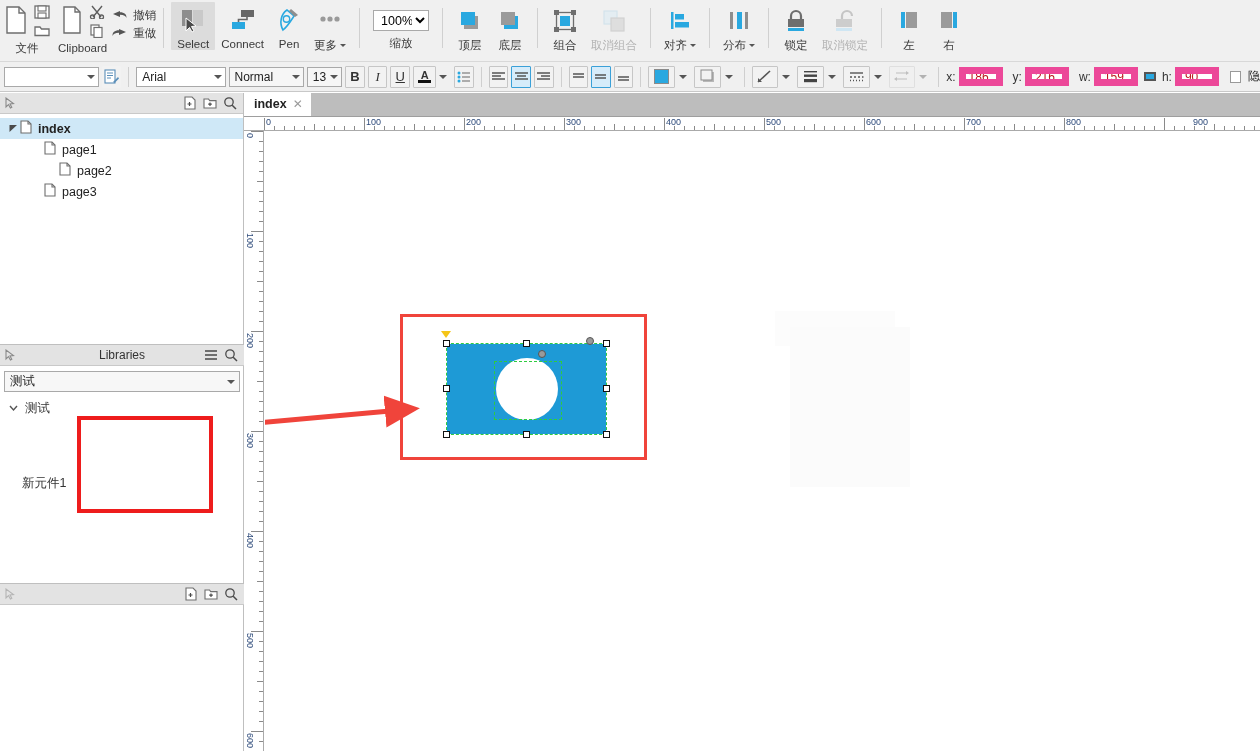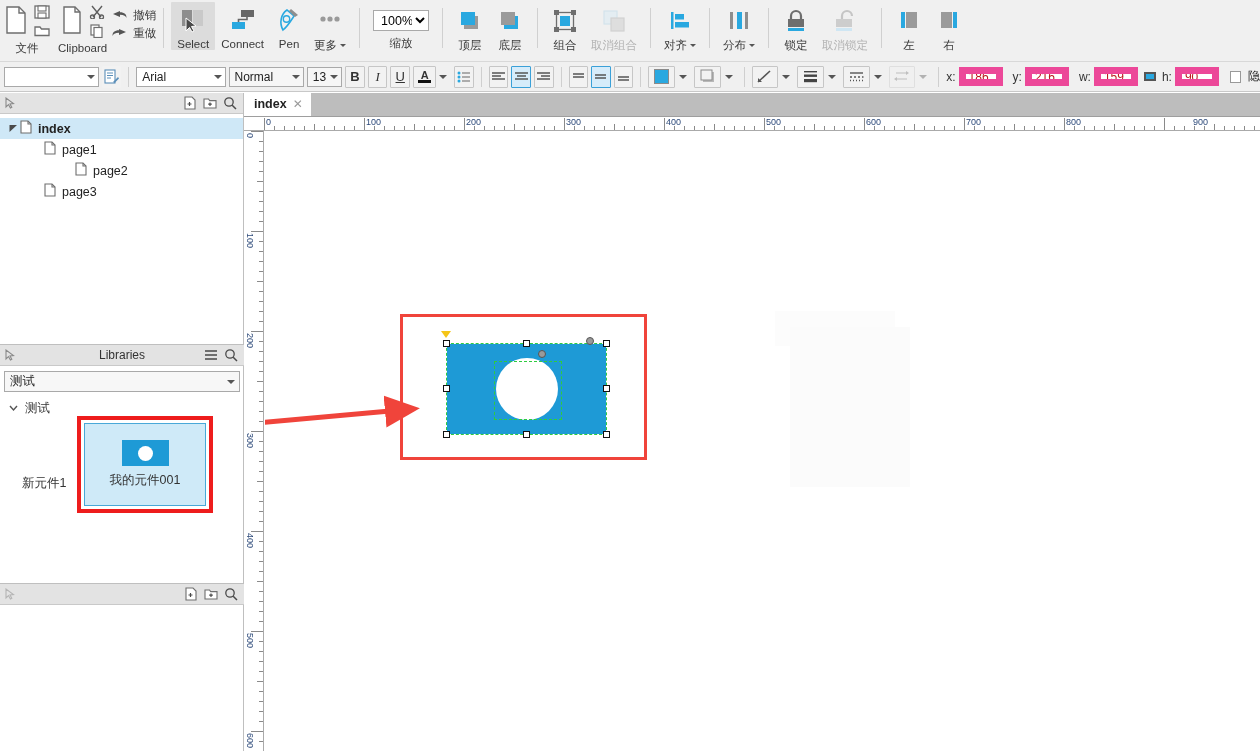--- a/index.html
+++ b/index.html
@@ -621,21 +621,21 @@
           <span style="font-weight: bold;">index</span>
         </div>
         <div class="tree-row" style="padding-left: 30px;">
           <span class="tri"></span>
           <span class="pg-ico"><svg width="12" height="14" viewBox="0 0 12 14">
               <path d="M1 1 h7 l3 3 v9 h-10 z" fill="#fff" stroke="#6e6e6e" stroke-width="1.1"></path>
               <path d="M8 1 v3 h3" fill="none" stroke="#6e6e6e" stroke-width="1.1"></path>
             </svg></span>
           <span>page1</span>
         </div>
-        <div class="tree-row" style="padding-left: 45px; margin-left: 16px;">
+        <div class="tree-row" style="padding-left: 45px;">
           <span class="tri"></span>
           <span class="pg-ico"><svg width="12" height="14" viewBox="0 0 12 14">
               <path d="M1 1 h7 l3 3 v9 h-10 z" fill="#fff" stroke="#6e6e6e" stroke-width="1.1"></path>
               <path d="M8 1 v3 h3" fill="none" stroke="#6e6e6e" stroke-width="1.1"></path>
             </svg></span>
           <span>page2</span>
         </div>
         <div class="tree-row" style="padding-left: 30px;">
           <span class="tri"></span>
           <span class="pg-ico"><svg width="12" height="14" viewBox="0 0 12 14">
@@ -679,26 +679,20 @@
       <span>
         <svg width="11" height="11" viewBox="0 0 11 11">
             <path d="M2 4 L5.5 8 L9 4" fill="none" stroke="#555" stroke-width="1.4"></path>
           </svg>
       </span>
       <span>测试</span>
     </div>
 
     <div class="lib-body">
       <span class="wname">新元件1</span>
-      <div class="wcard">
-        <span class="thumb">
-            <span class="dot"></span>
-          </span>
-        <span class="cap">我的元件001</span>
-      </div>
       <div class="redbox" id="lib-redbox" style="border-color: rgb(238, 28, 28);"></div>
     </div>
   </div>
 
   <div id="master-panel">
     <div class="panel-head">
       <span class="ph-ico">
         <svg width="12" height="12" viewBox="0 0 12 12">
             <path d="M2 1 L2 10 L4.5 7.6 L6.4 11 L7.8 10.3 L6 7 L9.5 6.6 z" fill="none" stroke="#b5b5b5" stroke-width="1.1"></path>
           </svg>

